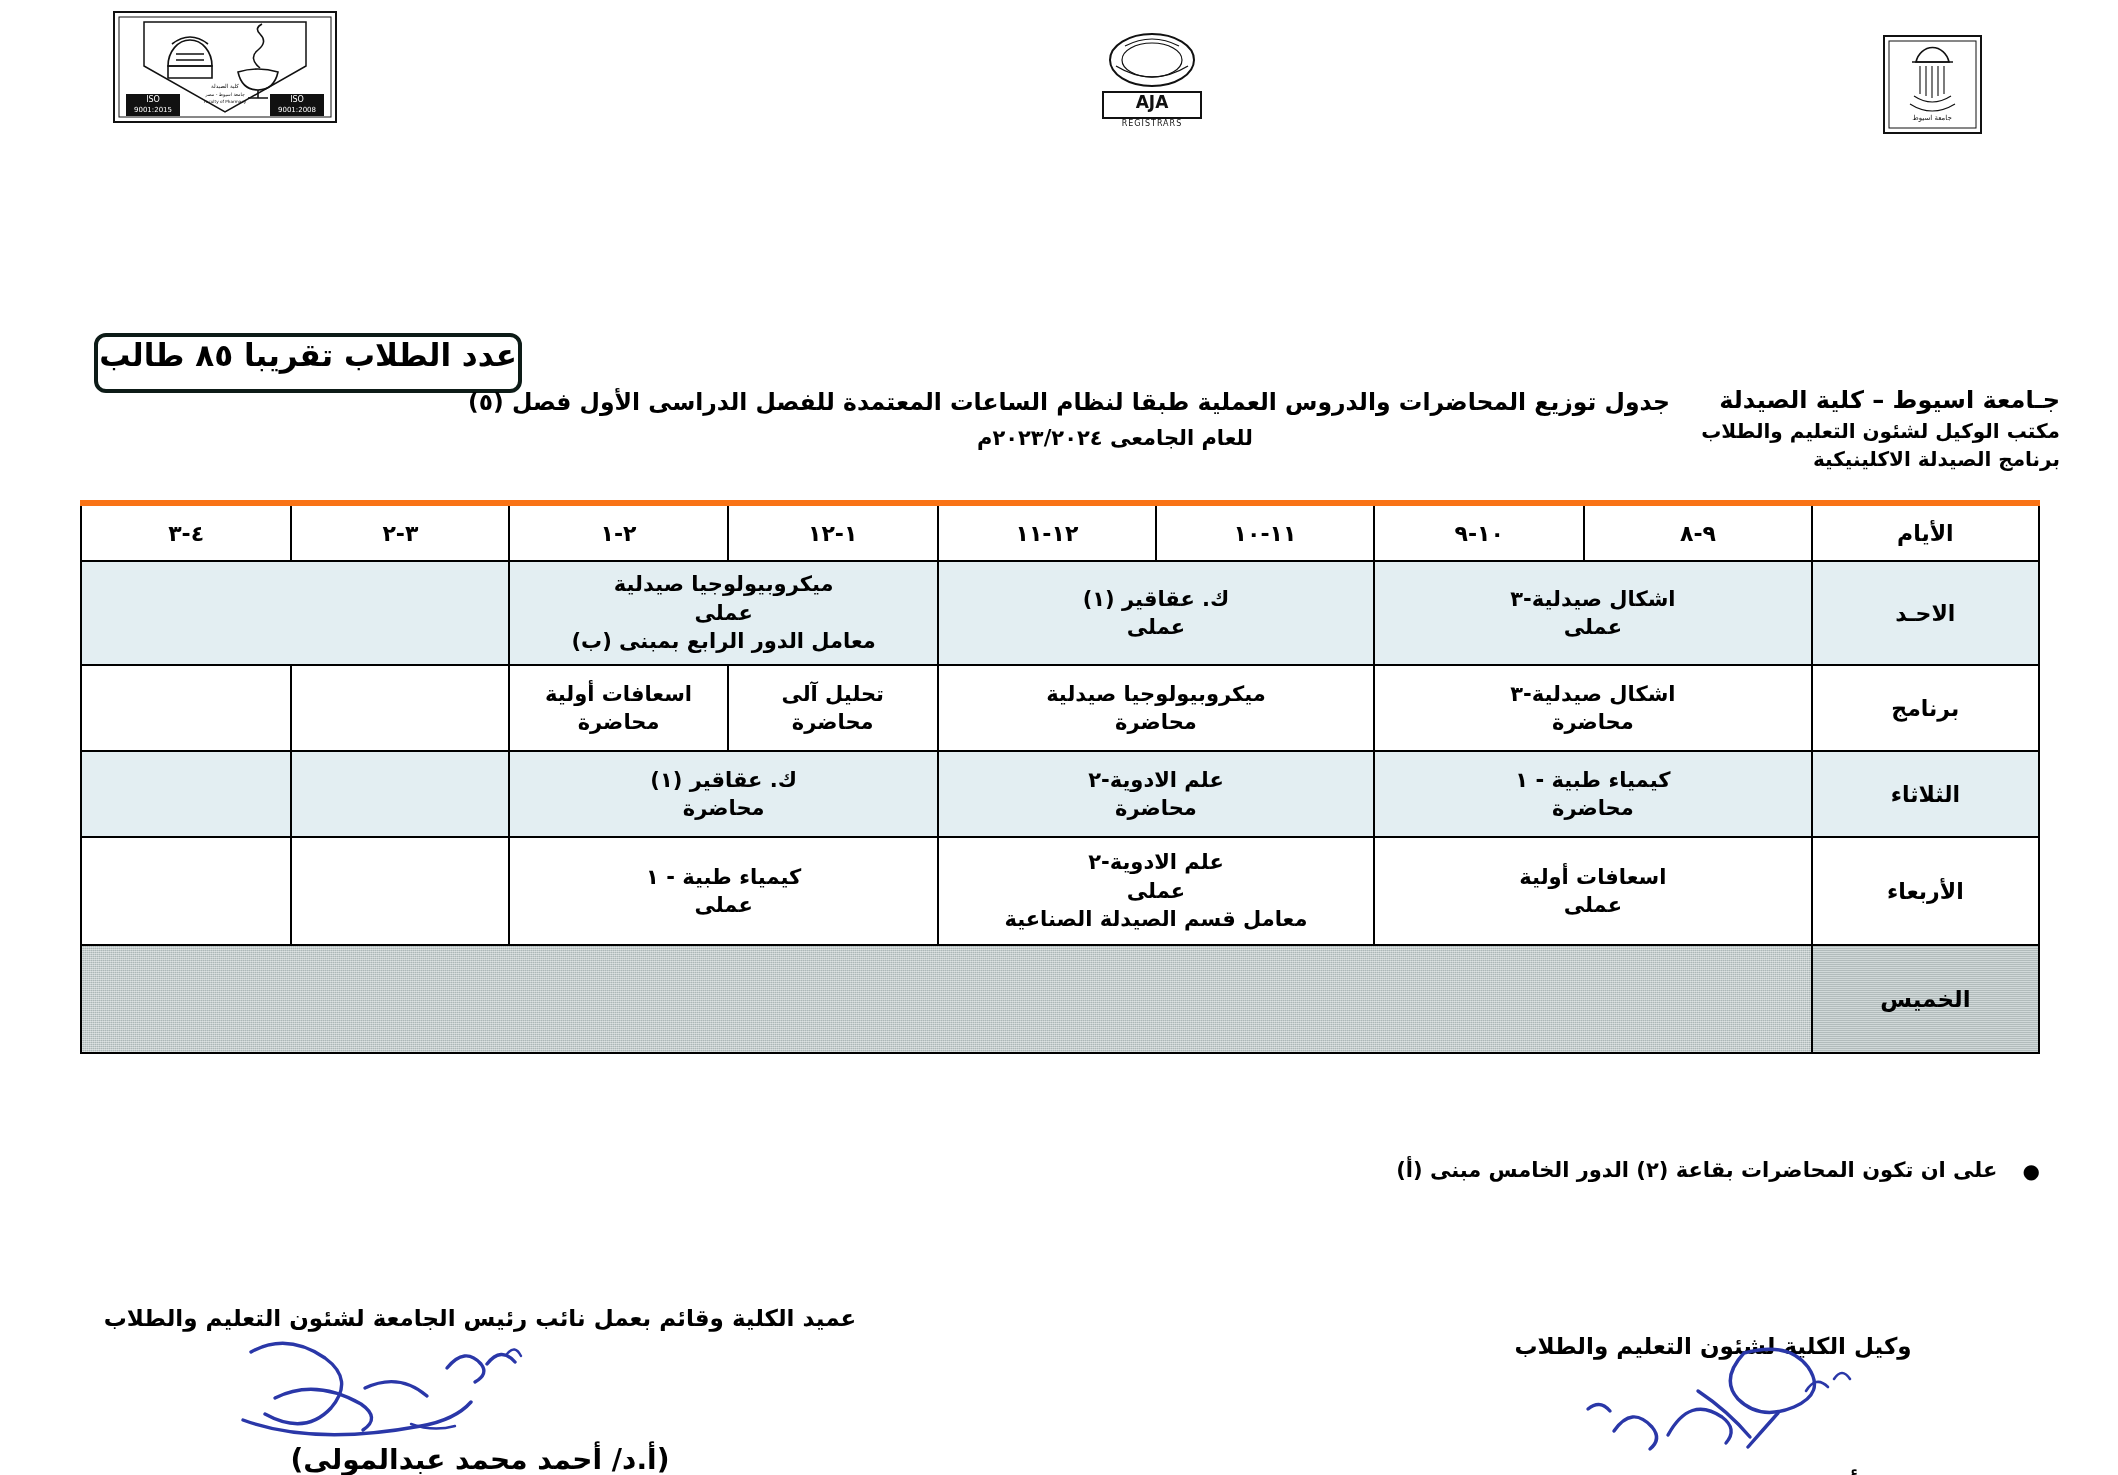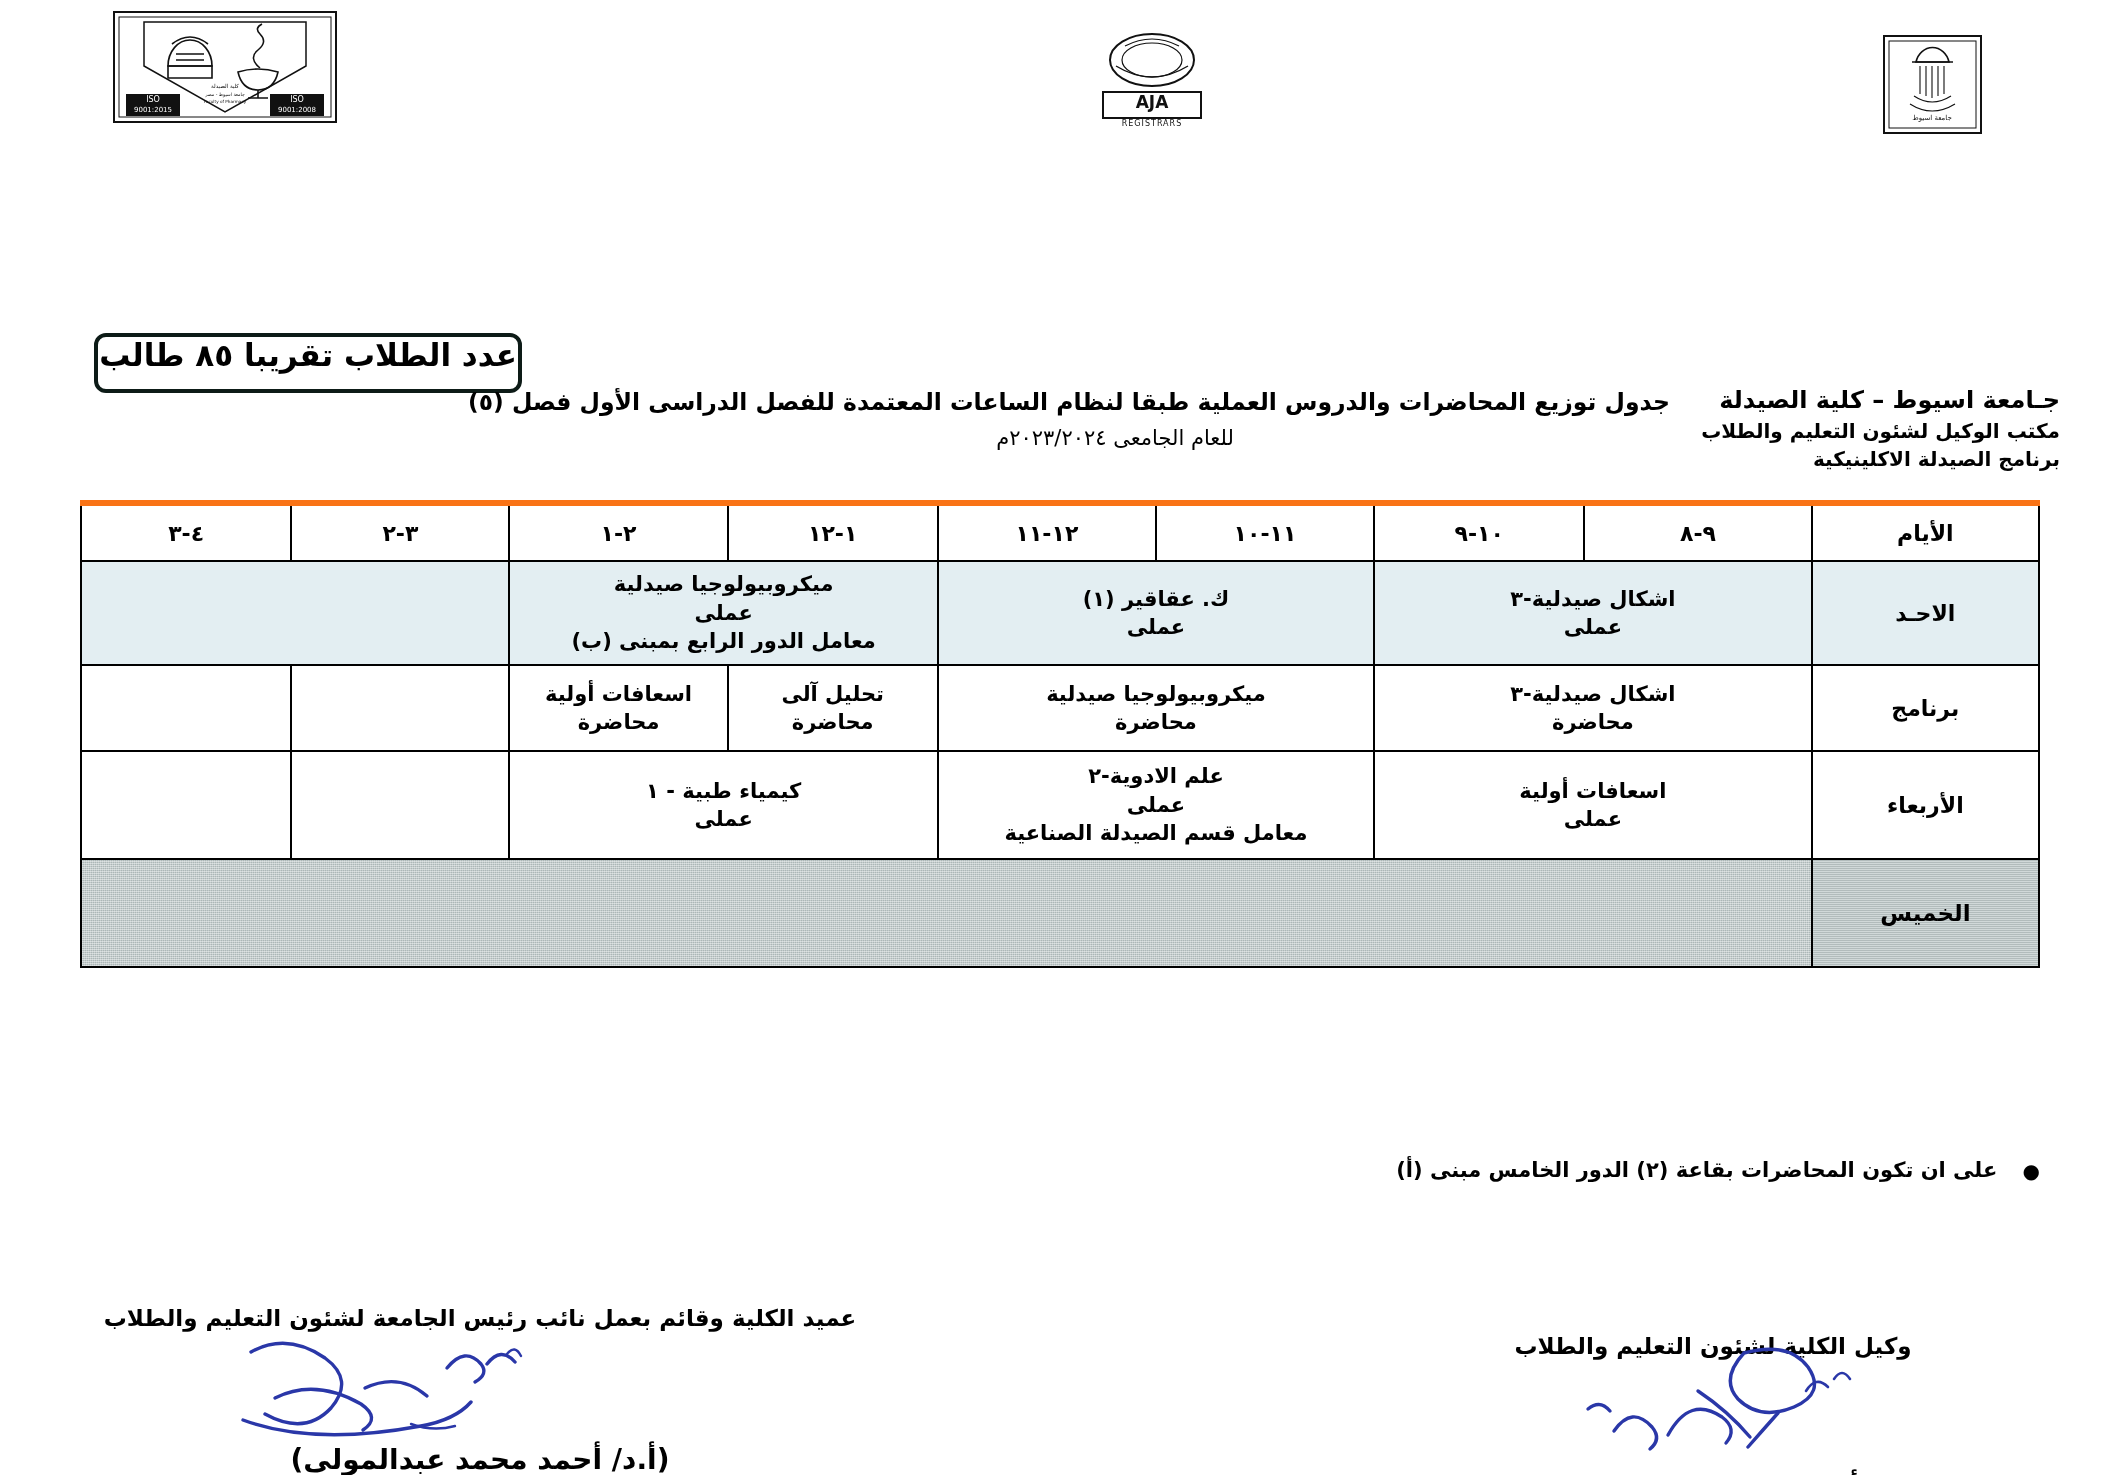--- a/index.html
+++ b/index.html
@@ -67,21 +67,21 @@
     text-align: center;
   }
   .title-line1 {
     font-size: 23.5px;
     font-weight: bold;
     line-height: 1.45;
     white-space: nowrap;
   }
   .title-line2 {
     font-size: 21px;
-    font-weight: normal;
+    font-weight: bold;
     line-height: 1.5;
     margin-top: 4px;
   }
 
   
   .faculty-header {
     position: absolute;
     right: 58px;
     top: 383px;
     line-height: 1.42;
@@ -331,20 +331,37 @@
             <span class="ln">تحليل آلى</span>
             <span class="ln">محاضرة</span>
           </td>
           <td colspan="1" class="session">
             <span class="ln">اسعافات أولية</span>
             <span class="ln">محاضرة</span>
           </td>
           <td colspan="1" class="empty"></td>
           <td colspan="1" class="empty"></td>
         </tr>
+        <tr class="row-odd row-h3">
+          <td class="day-cell">الثلاثاء</td>
+          <td colspan="2" class="session">
+            <span class="ln">كيمياء طبية - ١</span>
+            <span class="ln">محاضرة</span>
+          </td>
+          <td colspan="2" class="session">
+            <span class="ln">علم الادوية-٢</span>
+            <span class="ln">محاضرة</span>
+          </td>
+          <td colspan="2" class="session">
+            <span class="ln">ك.  عقاقير (١)</span>
+            <span class="ln">محاضرة</span>
+          </td>
+          <td colspan="1" class="empty"></td>
+          <td colspan="1" class="empty"></td>
+        </tr>
         <tr class="row-even row-h4">
           <td class="day-cell">الأربعاء</td>
           <td colspan="2" class="session">
             <span class="ln">اسعافات أولية</span>
             <span class="ln">عملى</span>
           </td>
           <td colspan="2" class="session">
             <span class="ln">علم الادوية-٢</span>
             <span class="ln">عملى</span>
             <span class="ln">معامل قسم الصيدلة الصناعية</span>

